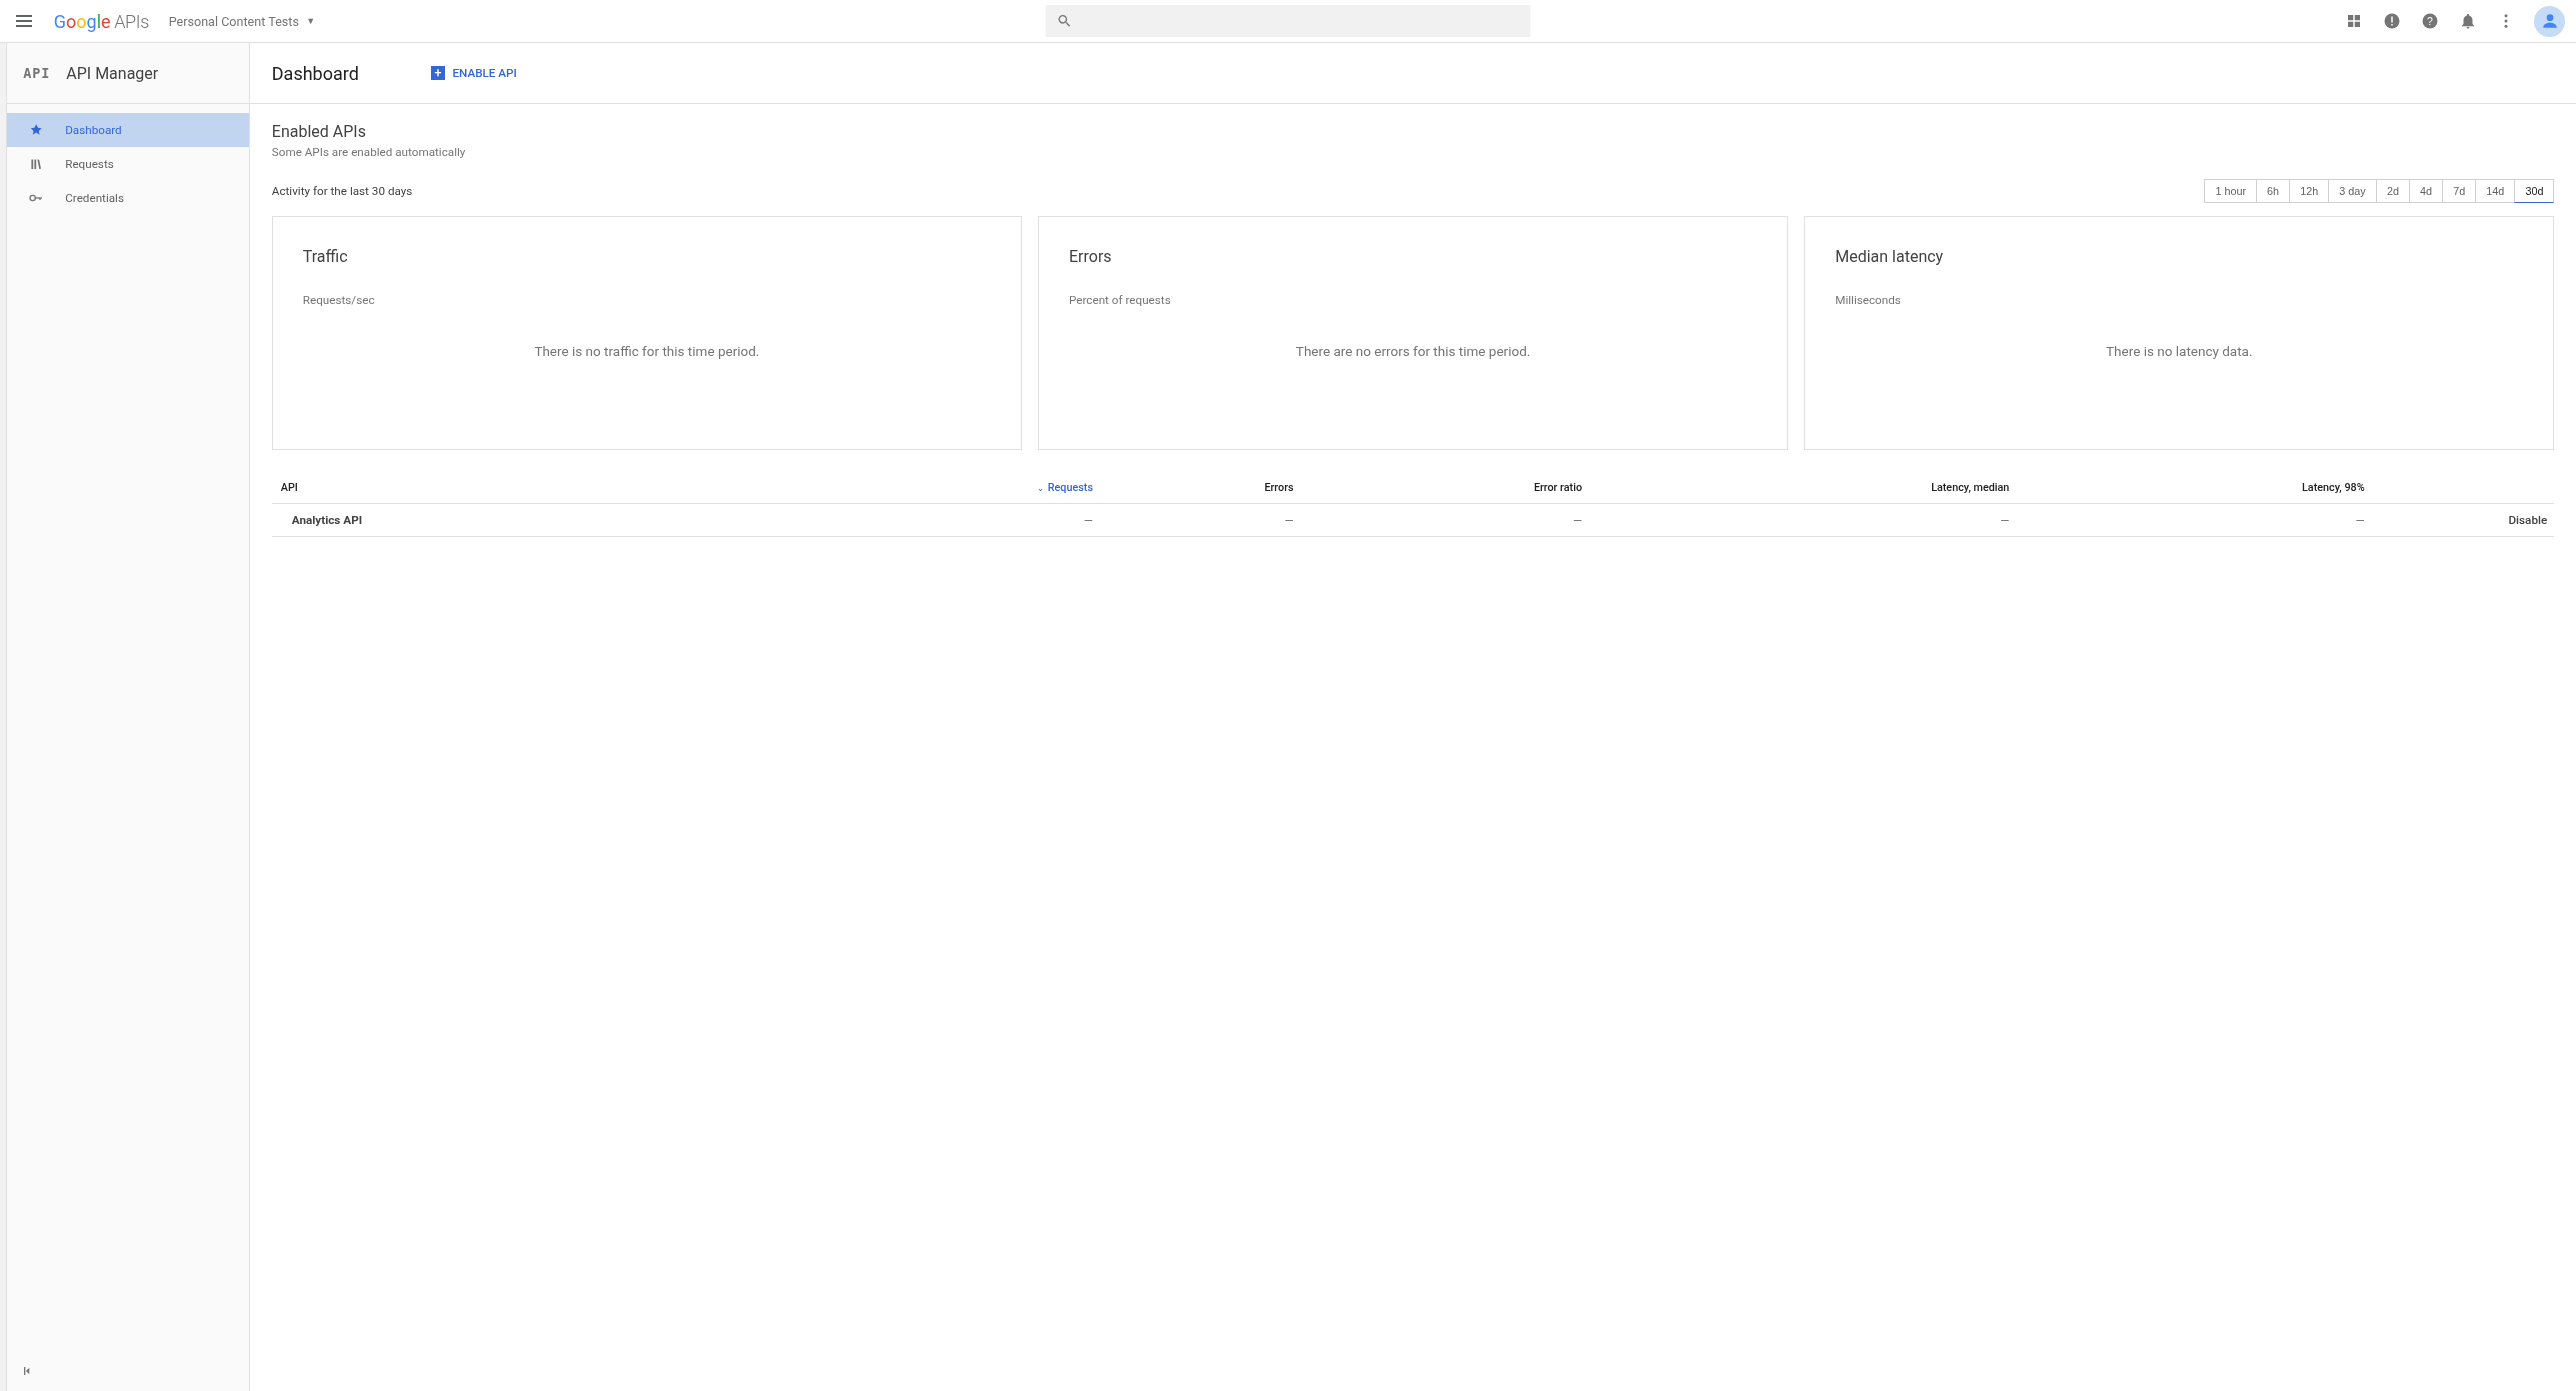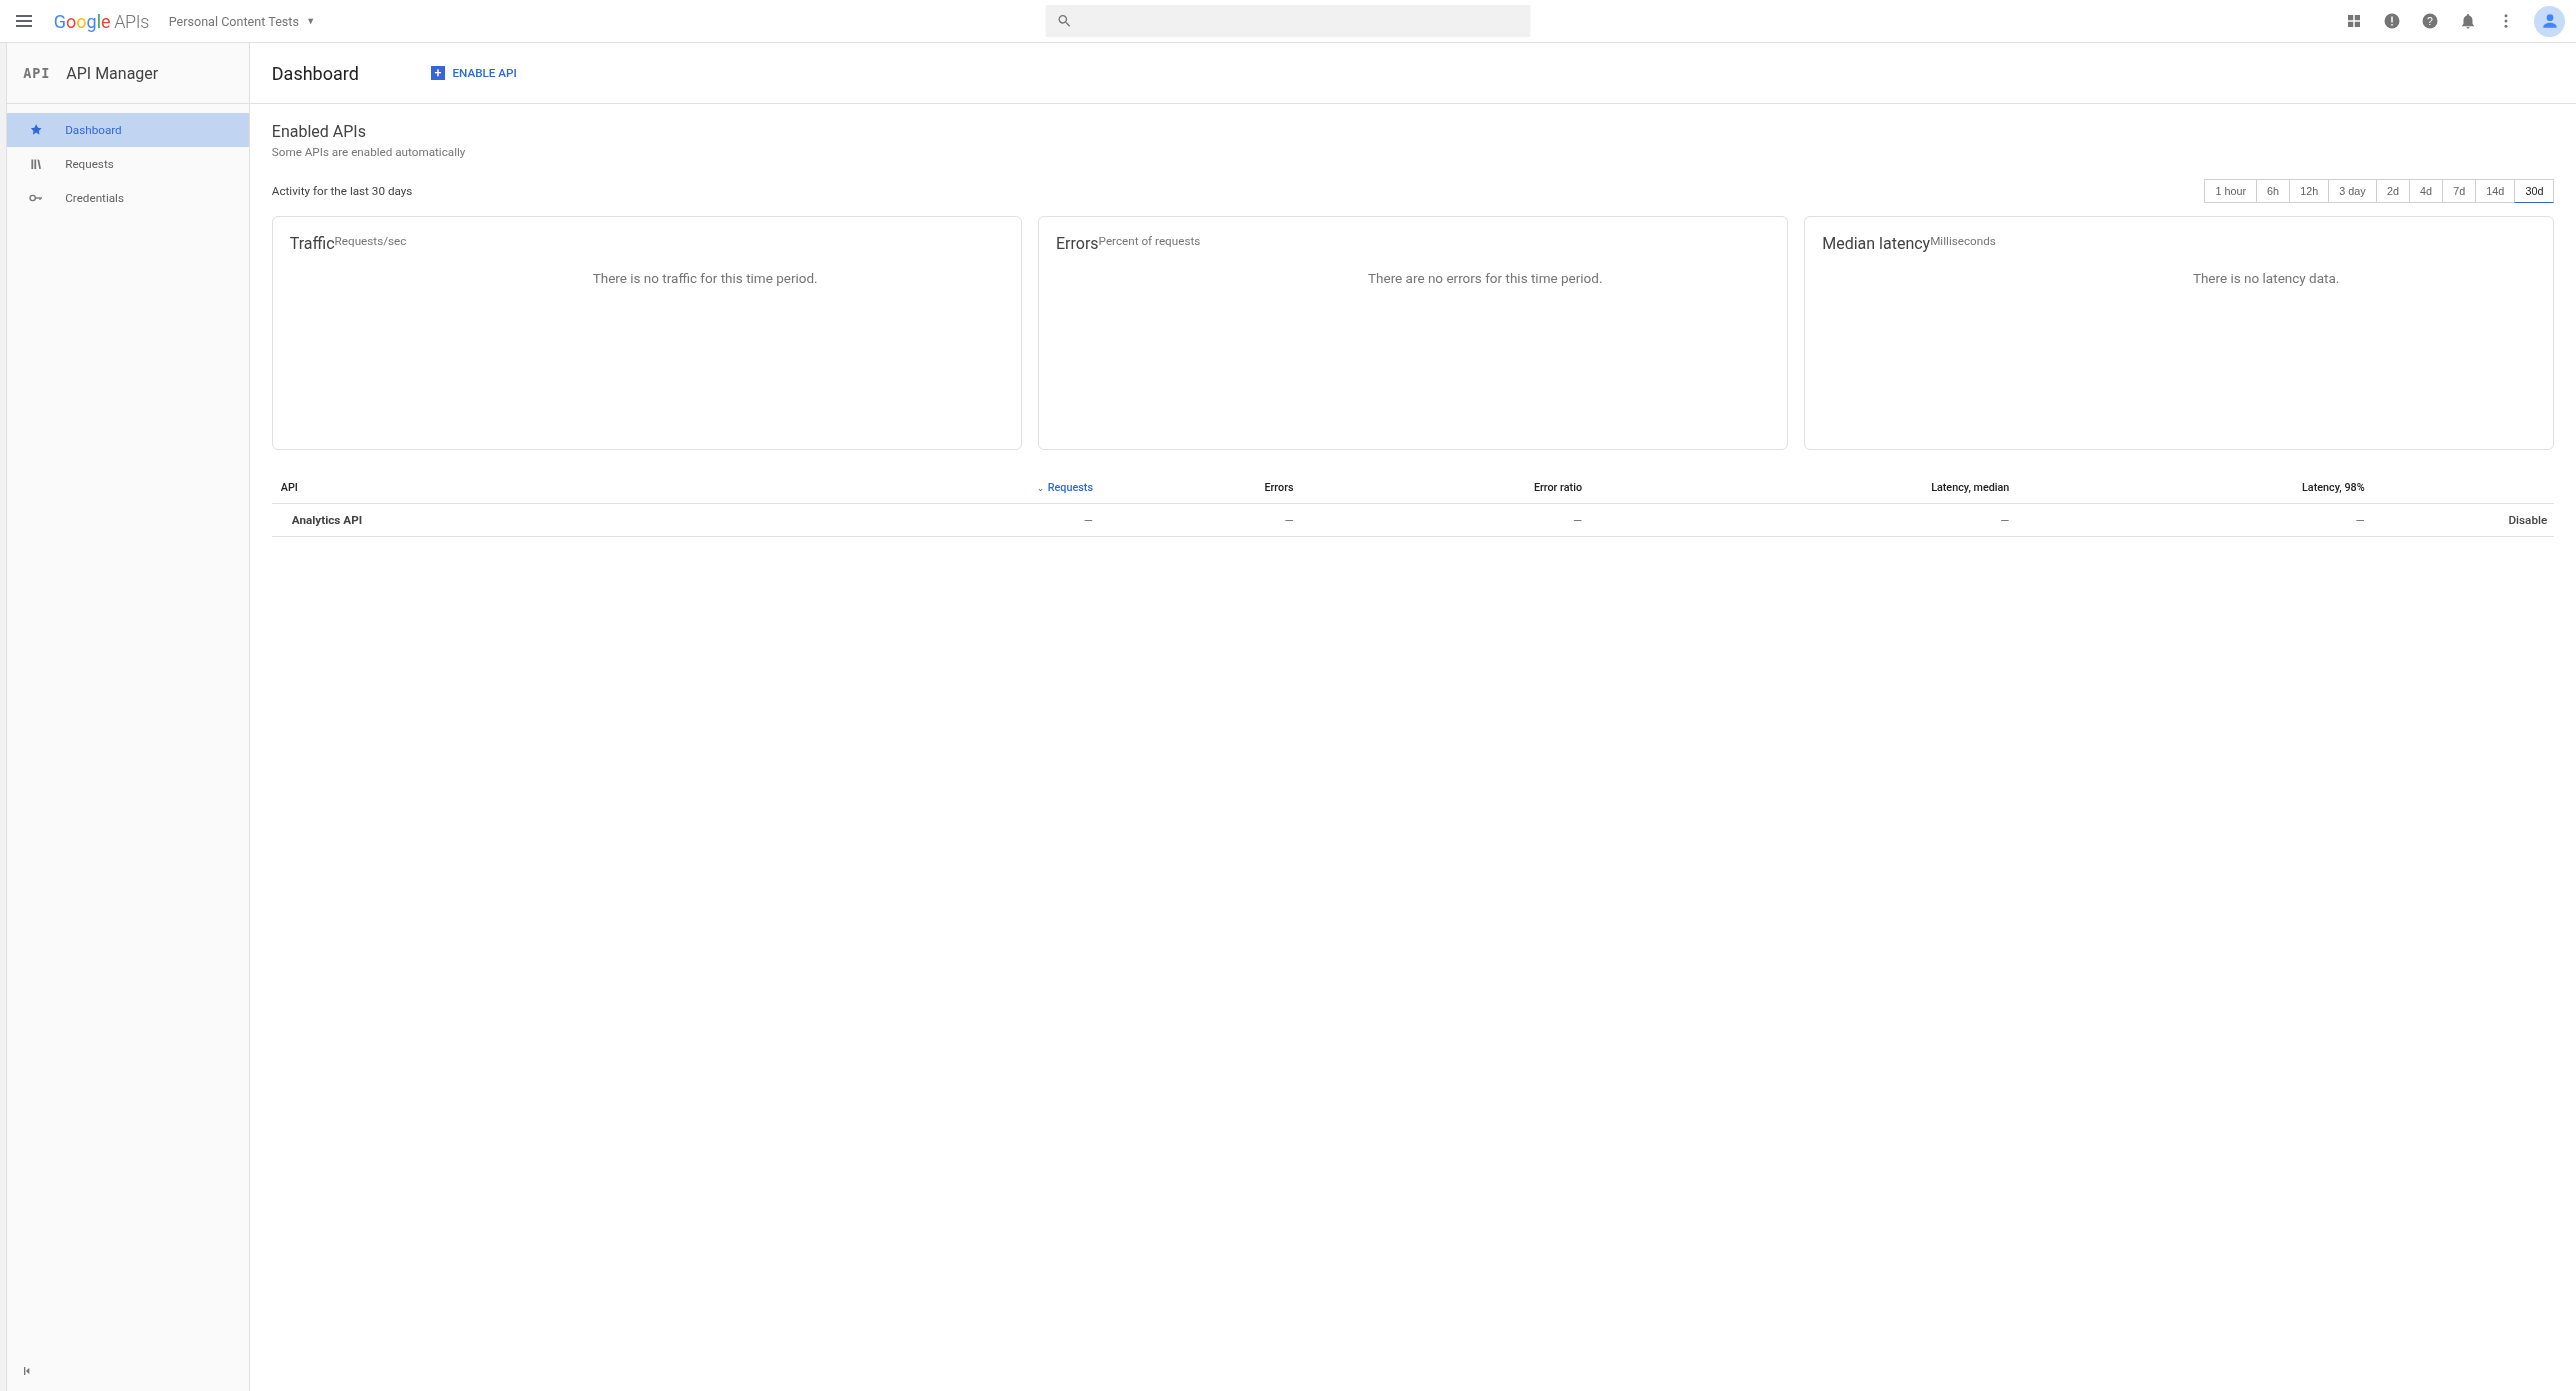--- a/index.html
+++ b/index.html
@@ -45,21 +45,21 @@
 .section-title { font-size: 16px; color: #424242; }
 .section-sub { font-size: 11.7px; color: #757575; margin-top: 3.6px; }
 .activity-row { display:flex; align-items:center; justify-content:space-between; margin-top: 20px; }
 .activity-label { font-size: 11.7px; color: #424242; }
 .range-group { display:flex; }
 .range-btn { border:0.9px solid #d0d0d0; padding: 5.4px 10px; font-size:10.8px; color:#616161; background:#fff; cursor:pointer; margin-left:-0.9px; }
 .range-btn:first-child { margin-left:0; }
 .range-btn.active { border-bottom: 1.8px solid #3367d6; color:#212121; padding-bottom:4.5px; }
 
 .cards { display:flex; gap: 16px; margin-top: 12.6px; }
-.card { flex:1; border:0.9px solid #e0e0e0; border-radius:6px; padding:17px; min-height: 234px; display:flex; flex-direction:row; }
+.card { flex:1; border:0.9px solid #e0e0e0; border-radius:0; padding:30px; min-height: 234px; display:flex; flex-direction:column; }
 .card h3 { font-size: 16px; font-weight: 400; color:#424242; margin-bottom: 27px; }
 .card .metric { font-size: 11.7px; color:#757575; }
 .card .empty { flex:1; display:flex; align-items:flex-start; justify-content:center; padding-top:36px; color:#757575; font-size:13.5px; }
 
 .table { width:100%; margin-top: 21.6px; border-collapse: collapse; }
 .table th { text-align:right; font-size:10.8px; font-weight:500; color:#212121; padding:9px 7.2px; border-bottom:0.9px solid #e0e0e0; }
 .table th:first-child { text-align:left; padding-left:9px; }
 .table th.sort { color:#3367d6; }
 .table th.sort .sort-arrow { margin-right:3.6px; font-size:9px; }
 .table td { text-align:right; font-size:11.7px; color:#616161; padding:9px 7.2px; border-bottom:0.9px solid #e0e0e0; }

